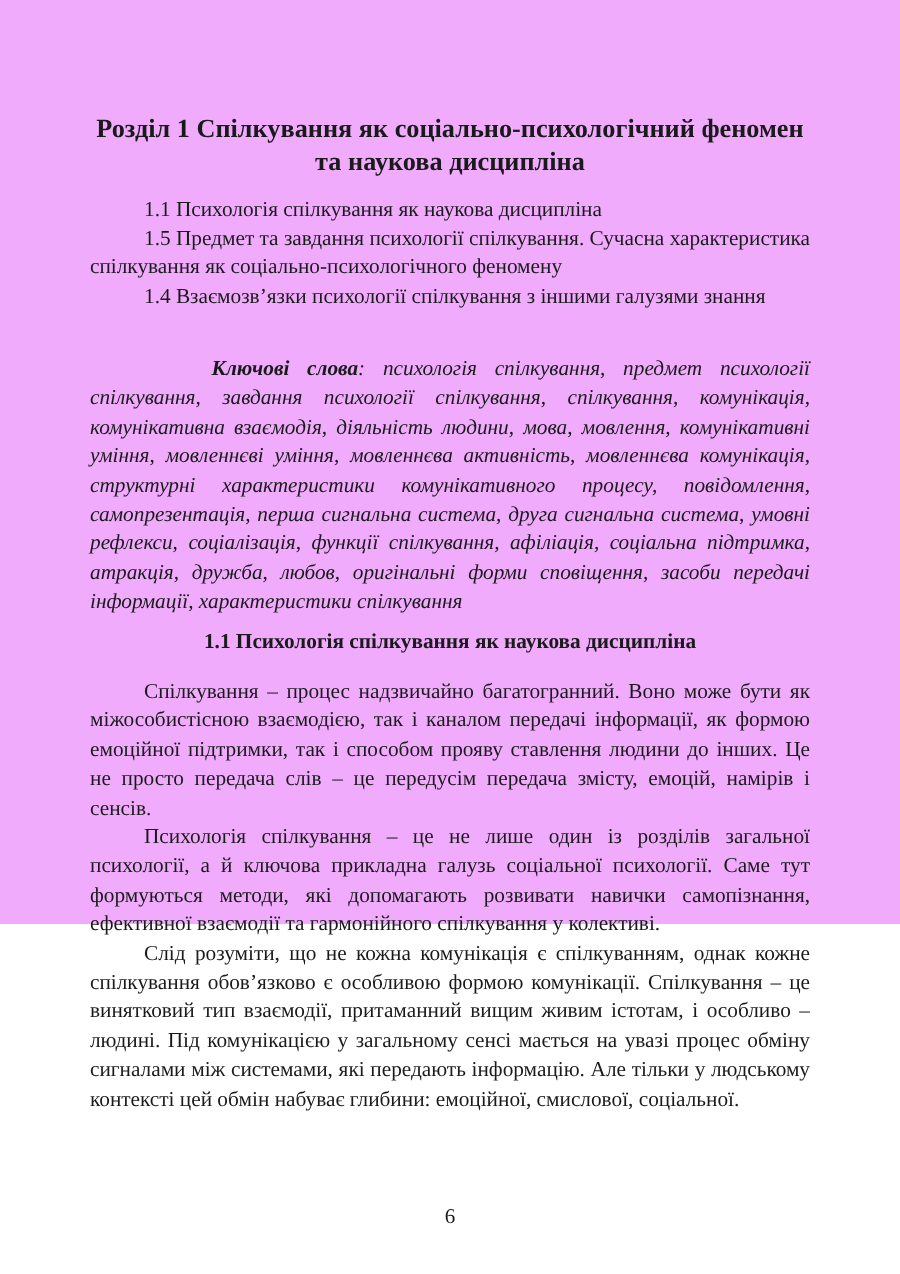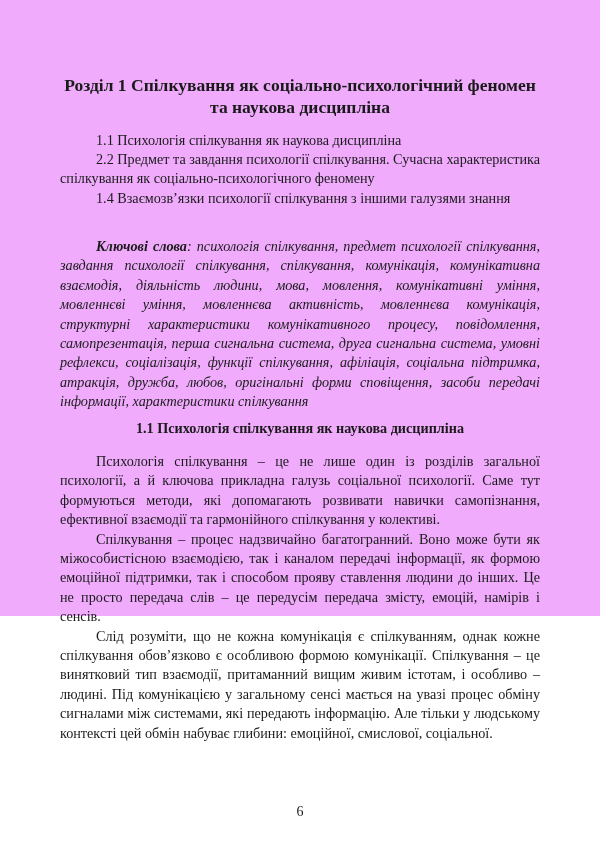--- a/index.html
+++ b/index.html
@@ -50,20 +50,21 @@
       top: 237px;
       font-size: 14.2px;
       line-height: 19.4px;
       font-style: italic;
       text-align: justify;
       text-indent: 36px;
       margin: 0;
     }
     .keywords .kw-label {
       font-weight: bold;
+      margin-left: 45px;
     }
     .section-title {
       top: 418px;
       text-align: center;
       font-weight: bold;
       font-size: 14.2px;
       line-height: 20px;
       margin: 0;
     }
     .body-text {
@@ -88,29 +89,29 @@
   </style>
 </head>
 <body>
 
 <div class="page">
 
   <h1 class="column chapter-title">Розділ 1 Спілкування як соціально-психологічний феномен та наукова дисципліна</h1>
 
   <ul class="column toc">
     <li>1.1 Психологія спілкування як наукова дисципліна</li>
-    <li>2.2 Предмет та завдання психології спілкування. Сучасна характеристика спілкування як соціально-психологічного феномену</li>
+    <li>1.5 Предмет та завдання психології спілкування. Сучасна характеристика спілкування як соціально-психологічного феномену</li>
     <li>1.4 Взаємозв’язки психології спілкування з іншими галузями знання</li>
   </ul>
 
   <p class="column keywords"><span class="kw-label">Ключові слова</span><span>: </span><span>психологія спілкування, предмет психології спілкування, завдання психології спілкування, спілкування, комунікація, комунікативна взаємодія, діяльність людини, мова, мовлення, комунікативні уміння, мовленнєві уміння, мовленнєва активність, мовленнєва комунікація, структурні характеристики комунікативного процесу, повідомлення, самопрезентація, перша сигнальна система, друга сигнальна система, умовні рефлекси, соціалізація, функції спілкування, афіліація, соціальна підтримка, атракція, дружба, любов, оригінальні форми сповіщення, засоби передачі інформації, характеристики спілкування</span></p>
 
   <h2 class="column section-title">1.1 Психологія спілкування як наукова дисципліна</h2>
 
   <div class="column body-text">
+    <p>Спілкування – процес надзвичайно багатогранний. Воно може бути як міжособистісною взаємодією, так і каналом передачі інформації, як формою емоційної підтримки, так і способом прояву ставлення людини до інших. Це не просто передача слів – це передусім передача змісту, емоцій, намірів і сенсів.</p>
     <p>Психологія спілкування – це не лише один із розділів загальної психології, а й ключова прикладна галузь соціальної психології. Саме тут формуються методи, які допомагають розвивати навички самопізнання, ефективної взаємодії та гармонійного спілкування у колективі.</p>
-    <p>Спілкування – процес надзвичайно багатогранний. Воно може бути як міжособистісною взаємодією, так і каналом передачі інформації, як формою емоційної підтримки, так і способом прояву ставлення людини до інших. Це не просто передача слів – це передусім передача змісту, емоцій, намірів і сенсів.</p>
     <p>Слід розуміти, що не кожна комунікація є спілкуванням, однак кожне спілкування обов’язково є особливою формою комунікації. Спілкування – це винятковий тип взаємодії, притаманний вищим живим істотам, і особливо – людині. Під комунікацією у загальному сенсі мається на увазі процес обміну сигналами між системами, які передають інформацію. Але тільки у людському контексті цей обмін набуває глибини: емоційної, смислової, соціальної.</p>
   </div>
 
   <div class="page-number">6</div>
 
 </div>
 
 </body></html>

